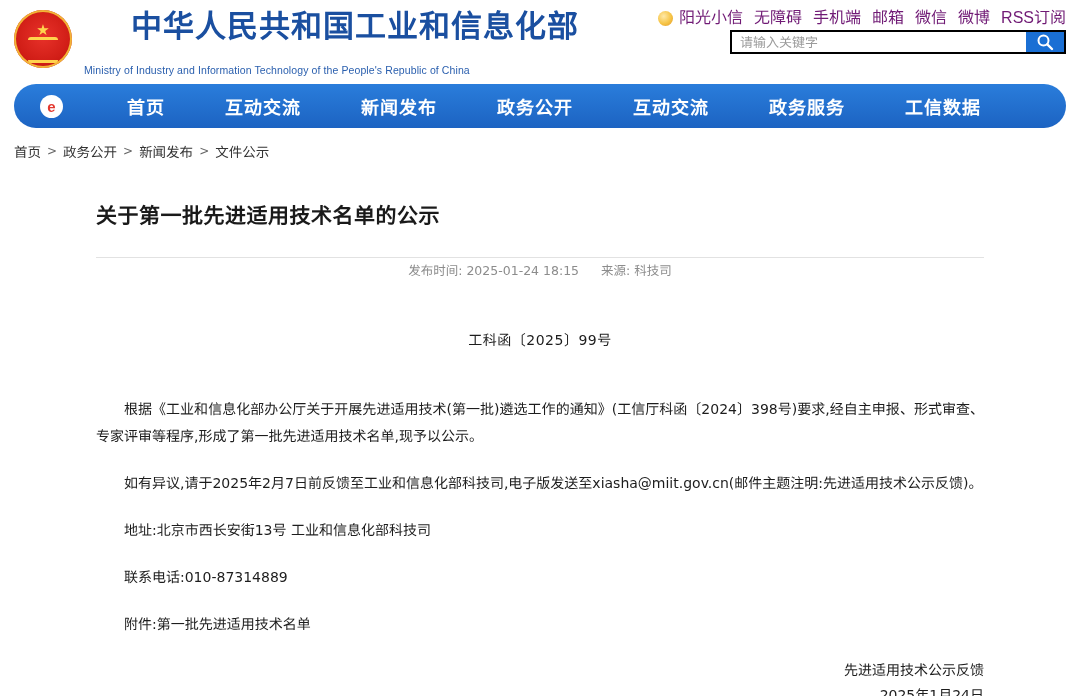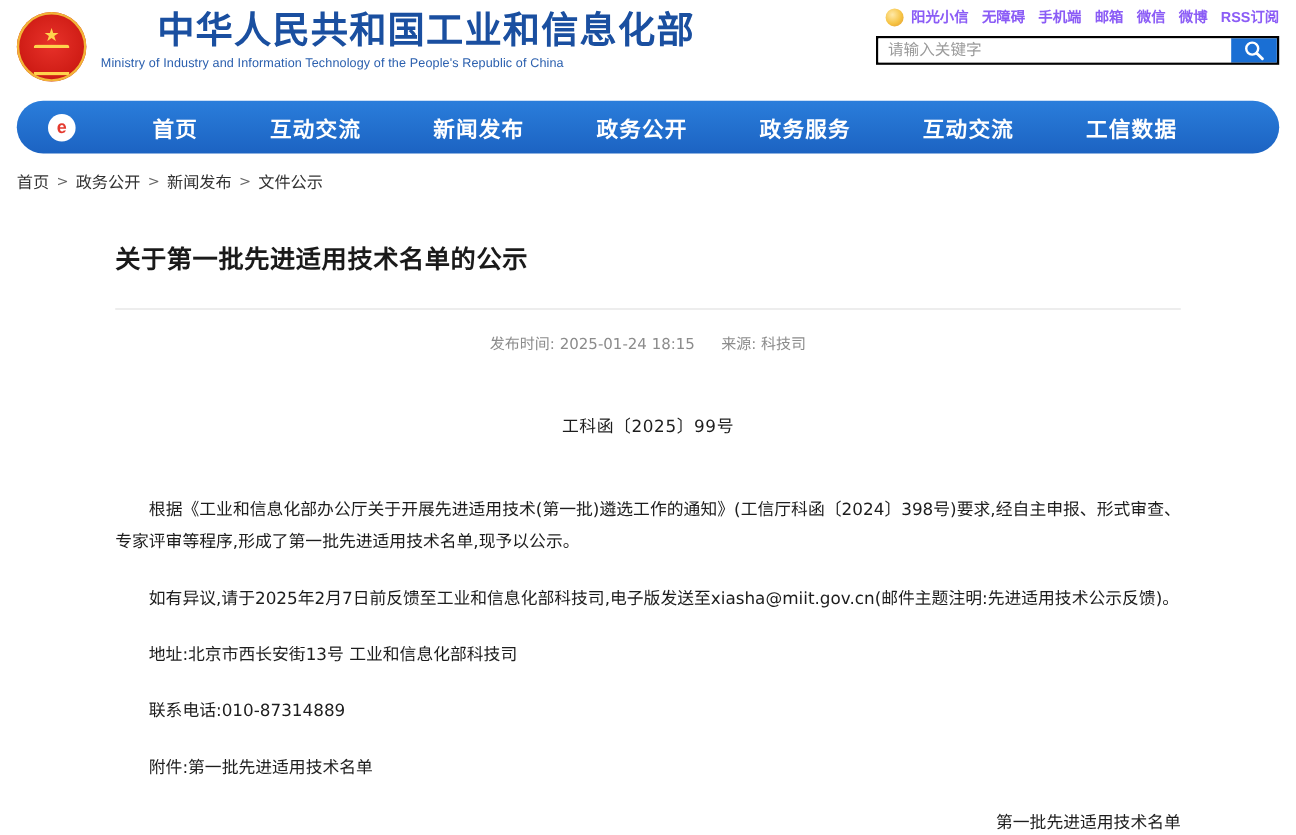--- a/index.html
+++ b/index.html
@@ -70,36 +70,35 @@
     letter-spacing: 1px;
     line-height: 36px;
     white-space: nowrap;
     margin-left: 47px;
   }
   .brand-en {
     font-size: 10.5px;
     color: #2a5fae;
     letter-spacing: 0.1px;
     line-height: 14px;
-    margin-top: 2px;
+    margin-top: 19px;
     white-space: nowrap;
   }
 
   
   .top-links {
     position: absolute;
     right: 14px;
     top: 4px;
     display: flex;
     align-items: center;
     gap: 11px;
-    font-size: 12px;
-    color: #8b5cf6;
+    font-size: 16px;
+    color: #701a75;
     white-space: nowrap;
-    font-weight: bold;
   }
   .top-links .link { cursor: pointer; }
   .sun-icon {
     width: 15px;
     height: 15px;
     border-radius: 50%;
     background: radial-gradient(circle at 38% 35%, #ffe9a8 0%, #f6c445 55%, #e0962a 100%);
     display: inline-block;
     position: relative;
     top: 2px;
@@ -205,21 +204,21 @@
   .meta-rule {
     border: 0;
     border-top: 1px solid #e2e2e2;
     margin: 26px 0 0 0;
   }
   .article-meta {
     text-align: center;
     font-size: 12.5px;
     color: #8c8c8c;
     font-family: "DejaVu Sans", "Liberation Sans", sans-serif;
-    margin-top: 18px;
+    margin-top: 2px;
     display: flex;
     justify-content: center;
     gap: 22px;
   }
 
   .doc-body {
     margin-top: 48px;
     font-family: "DejaVu Sans", "Liberation Sans", sans-serif;
     font-size: 14px;
     color: #1d1d1d;
@@ -278,22 +277,22 @@
     </button>
   </div>
 </div>
 
 <div class="nav">
   <div class="nav-logo">e</div>
   <div class="nav-item">首页</div>
   <div class="nav-item">互动交流</div>
   <div class="nav-item">新闻发布</div>
   <div class="nav-item">政务公开</div>
+  <div class="nav-item">互动交流</div>
   <div class="nav-item">政务服务</div>
-  <div class="nav-item">互动交流</div>
   <div class="nav-item">工信数据</div>
 </div>
 
 <div class="breadcrumb">
   <span class="crumb">首页</span>
   <span class="sep">&gt;</span>
   <span class="crumb">政务公开</span>
   <span class="sep">&gt;</span>
   <span class="crumb">新闻发布</span>
   <span class="sep">&gt;</span>
@@ -320,17 +319,17 @@
   <div class="doc-body">
     <div class="doc-number">工科函〔2025〕99号</div>
 
     <p class="doc-p">根据《工业和信息化部办公厅关于开展先进适用技术(第一批)遴选工作的通知》(工信厅科函〔2024〕398号)要求,经自主申报、形式审查、专家评审等程序,形成了第一批先进适用技术名单,现予以公示。</p>
     <p class="doc-p">如有异议,请于2025年2月7日前反馈至工业和信息化部科技司,电子版发送至xiasha@miit.gov.cn(邮件主题注明:先进适用技术公示反馈)。</p>
     <p class="doc-p">地址:北京市西长安街13号 工业和信息化部科技司</p>
     <p class="doc-p">联系电话:010-87314889</p>
     <p class="doc-p">附件:第一批先进适用技术名单</p>
 
     <div class="doc-sign">
-      <div>第一批先进适用技术名单</div>
+      <div>先进适用技术公示反馈</div>
       <div>2025年1月24日</div>
     </div>
   </div>
 </div>
 
 </body></html>

